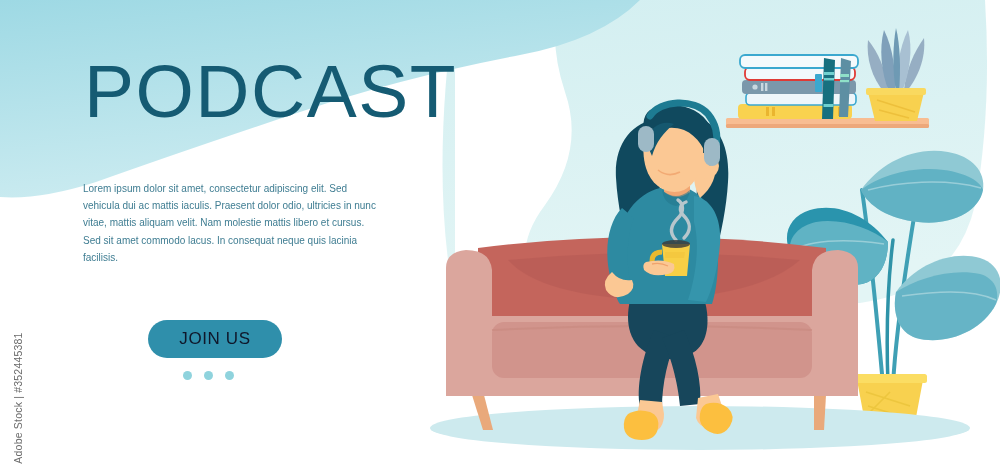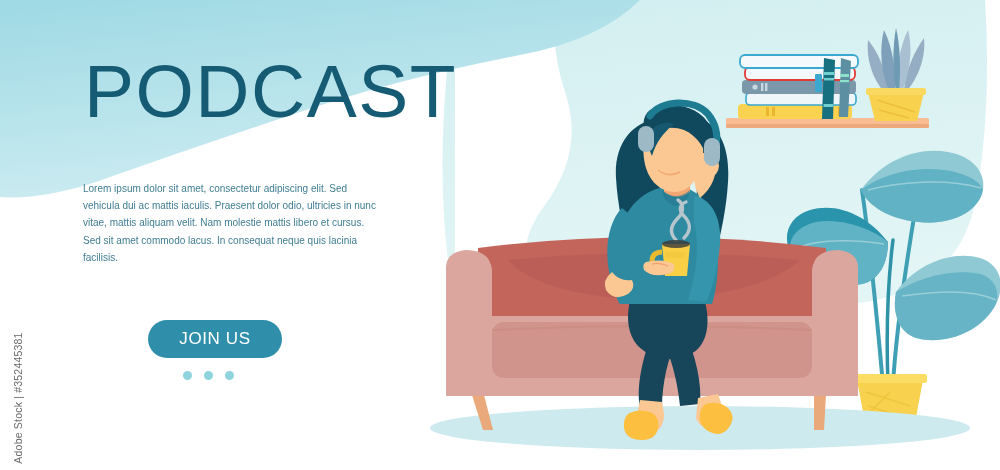--- a/index.html
+++ b/index.html
@@ -56,21 +56,21 @@
   }
   #join-btn {
     position: absolute;
     left: 148px;
     top: 320px;
     width: 134px;
     height: 38px;
     border-radius: 19px;
     background: #2f8fab;
     border: none;
-    color: #ffffff;
+    color: #0f172a;
     font-size: 17px;
     letter-spacing: 0.6px;
     font-family: "Liberation Sans", sans-serif;
     cursor: pointer;
     padding: 0;
   }
   #dots {
     position: absolute;
     left: 183px;
     top: 371px;

